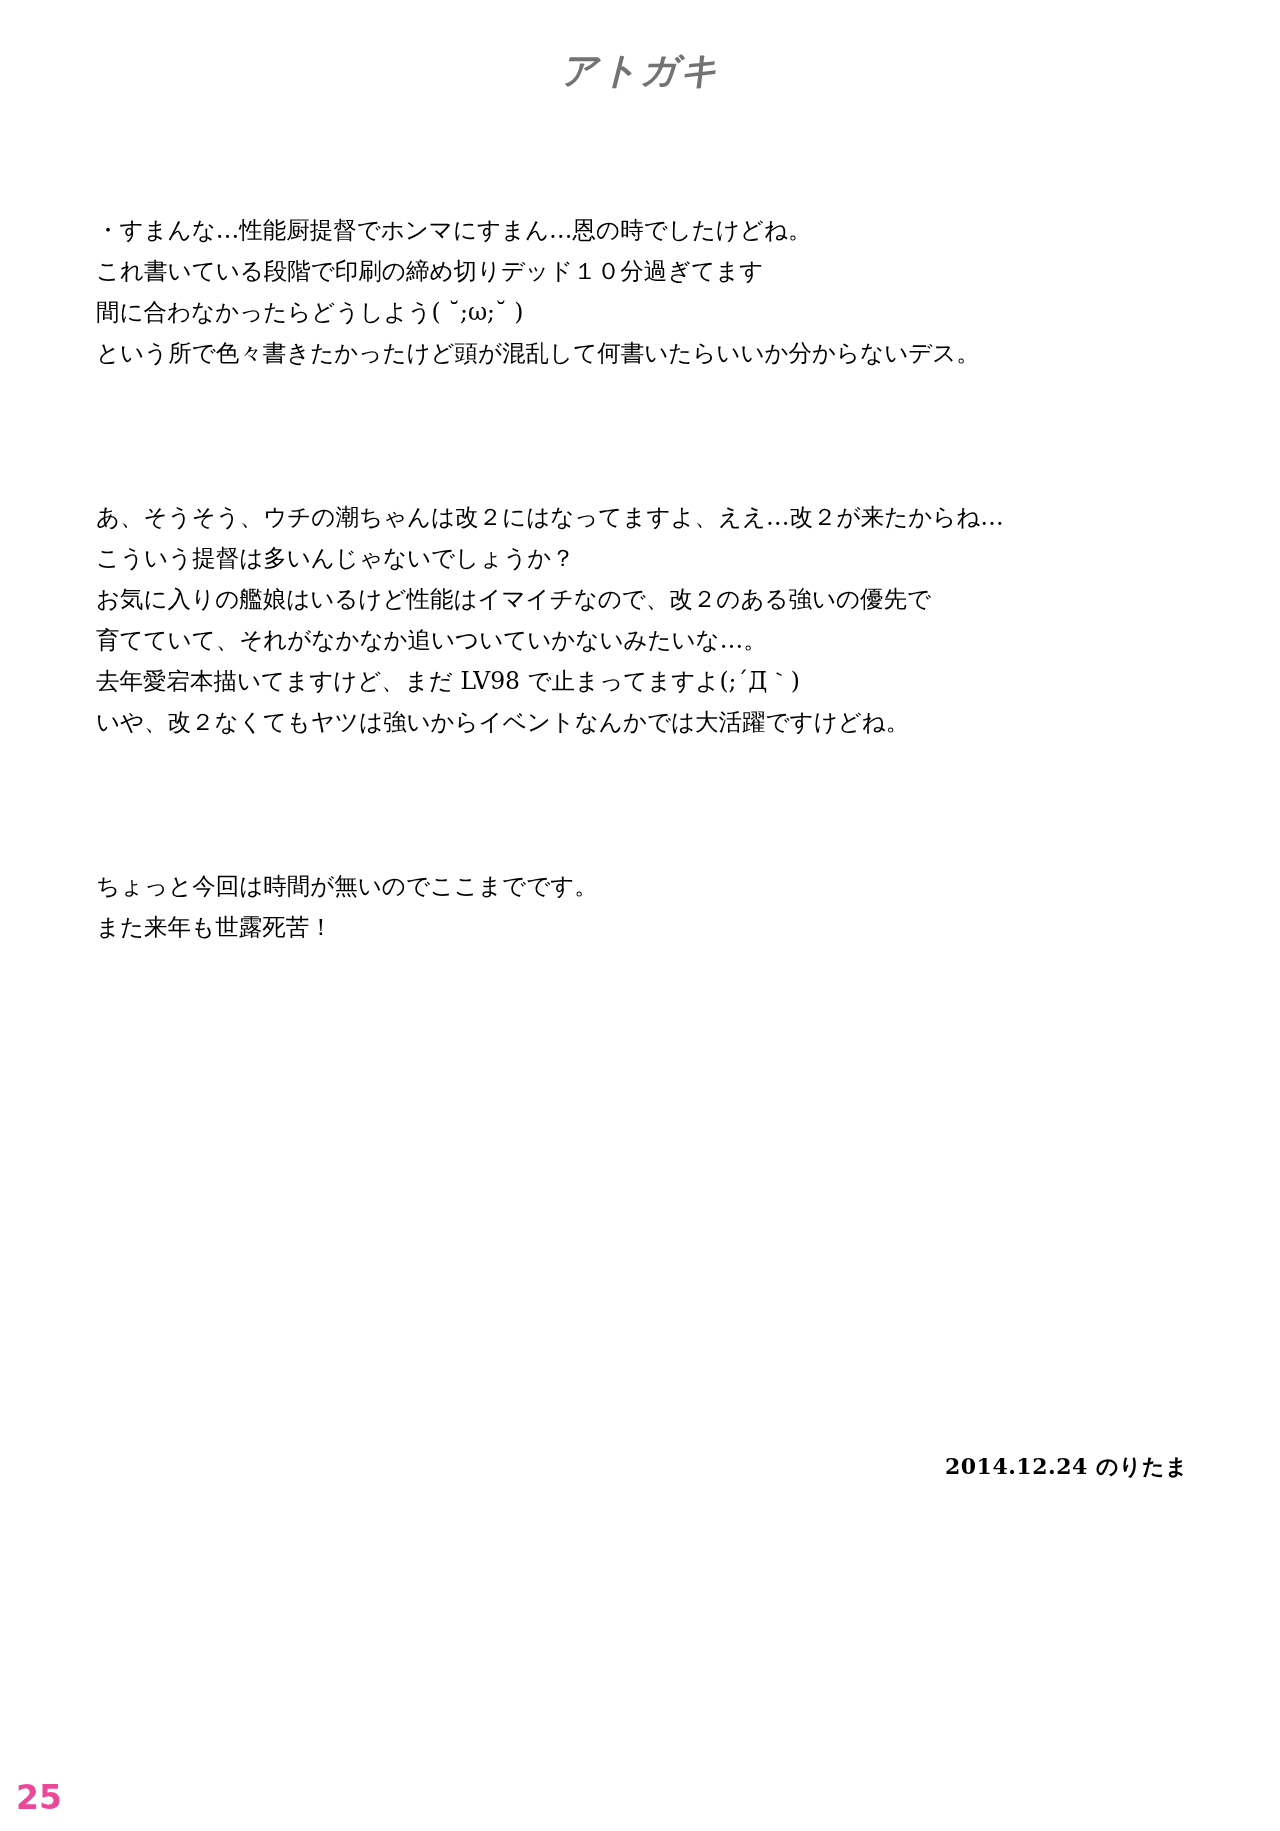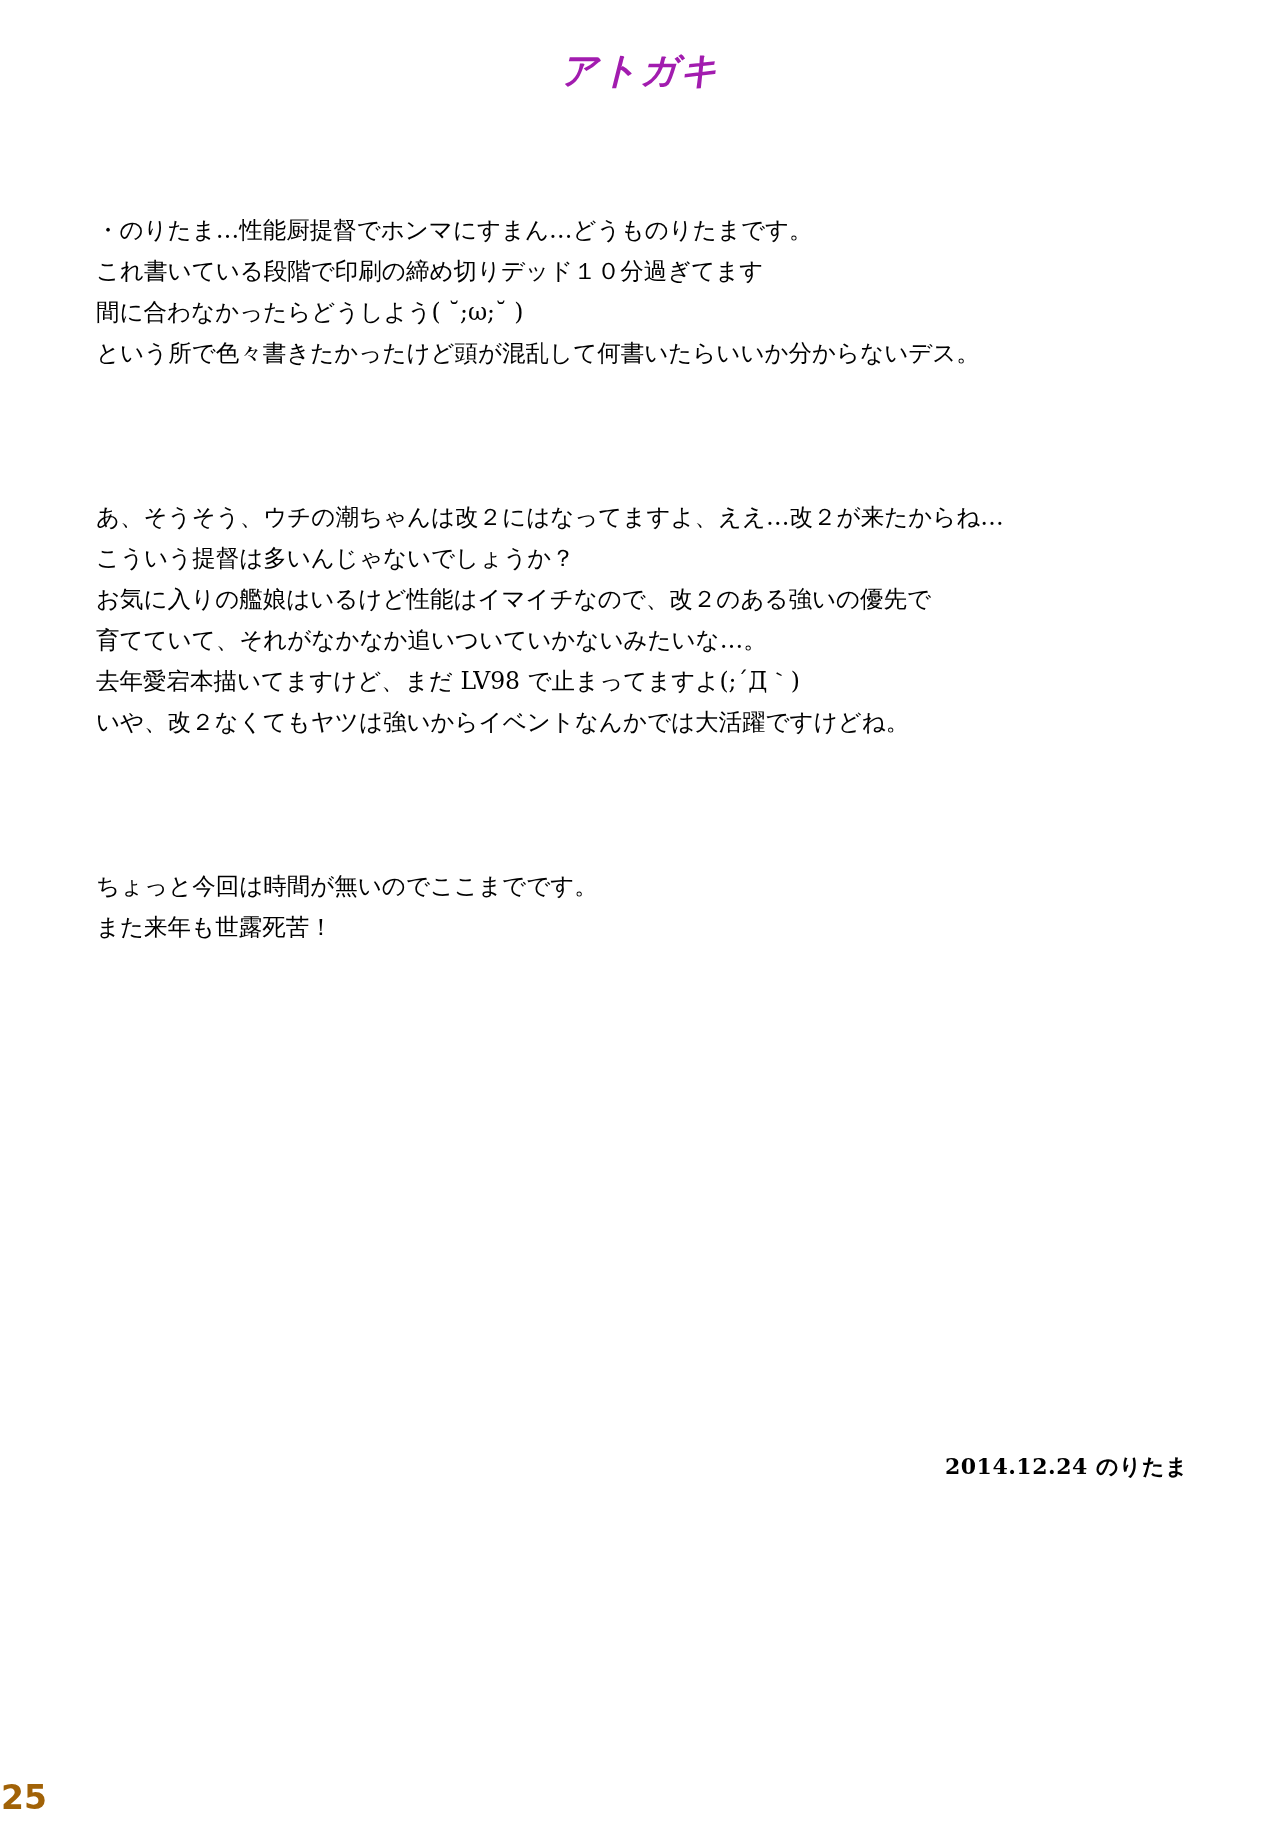--- a/index.html
+++ b/index.html
@@ -24,21 +24,21 @@
     position: absolute;
     top: 46px;
     left: 0;
     width: 100%;
     text-align: center;
     font-family: Liberation Mono, monospace;
     font-weight: bold;
     font-size: 37px;
     letter-spacing: 2px;
     font-style: italic;
-    color: #a21caf;
+    color: #737373;
   }
   .body-text {
     position: absolute;
     top: 128px;
     left: 96px;
     width: 1060px;
     font-family: "DejaVu Serif", serif;
     font-size: 23.5px;
     line-height: 41px;
     color: #000;
@@ -55,37 +55,37 @@
     right: 92px;
     font-family: "DejaVu Serif", serif;
     font-weight: bold;
     font-size: 22px;
     letter-spacing: 0.5px;
     color: #000;
     margin-left: 44px;
   }
   .page-number {
     position: absolute;
-    left: 1px;
+    left: 16px;
     bottom: 14px;
     font-family: "DejaVu Sans", sans-serif;
     font-weight: bold;
     font-size: 33px;
-    color: #a16207;
+    color: #ec4899;
   }
 </style>
 </head>
 <body>
 
 <div class="page">
 
   <div class="afterword-title">アトガキ</div>
 
   <div class="body-text">
-    <p class="para">・のりたま…性能厨提督でホンマにすまん…どうものりたまです。
+    <p class="para">・すまんな…性能厨提督でホンマにすまん…恩の時でしたけどね。
 これ書いている段階で印刷の締め切りデッド１０分過ぎてます
 間に合わなかったらどうしよう( ˘;ω;˘ )
 という所で色々書きたかったけど頭が混乱して何書いたらいいか分からないデス。</p>
     <p class="para">あ、そうそう、ウチの潮ちゃんは改２にはなってますよ、ええ…改２が来たからね…
 こういう提督は多いんじゃないでしょうか？
 お気に入りの艦娘はいるけど性能はイマイチなので、改２のある強いの優先で
 育てていて、それがなかなか追いついていかないみたいな…。
 去年愛宕本描いてますけど、まだ LV98 で止まってますよ(;´Д｀)
 いや、改２なくてもヤツは強いからイベントなんかでは大活躍ですけどね。</p>
     <p class="para">ちょっと今回は時間が無いのでここまでです。

